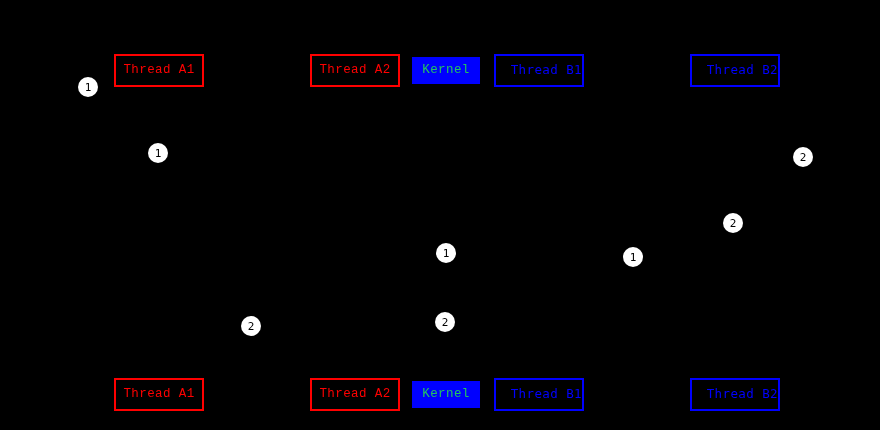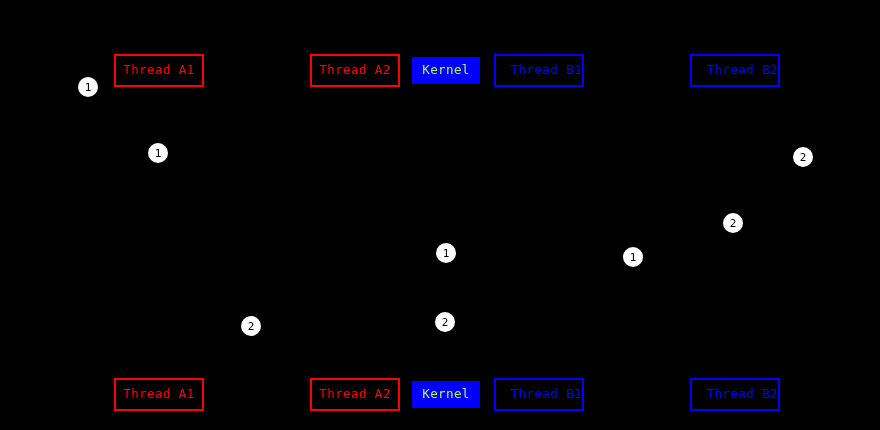--- a/index.html
+++ b/index.html
@@ -27,31 +27,33 @@
     display: flex;
     align-items: center;
     justify-content: center;
     white-space: nowrap;
     letter-spacing: 0.4px;
   }
   .node.red {
     border-color: #ff0000;
     color: #ff0000;
     background: #000000;
+    font-family: Liberation Mono, monospace;
   }
   .node.blue {
     border-color: #0000ff;
     color: #0000ff;
     background: #000000;
     justify-content: flex-end;
   }
   .node.kernel {
     border-color: #0000ff;
-    color: #bef264;
+    color: #22c55e;
     background: #0000ff;
+    font-family: Liberation Mono, monospace;
   }
   .badge {
     position: absolute;
     width: 20px;
     height: 20px;
     border-radius: 50%;
     background: #ffffff;
     color: #000000;
     font-family: "DejaVu Sans Mono", monospace;
     font-size: 11px;

